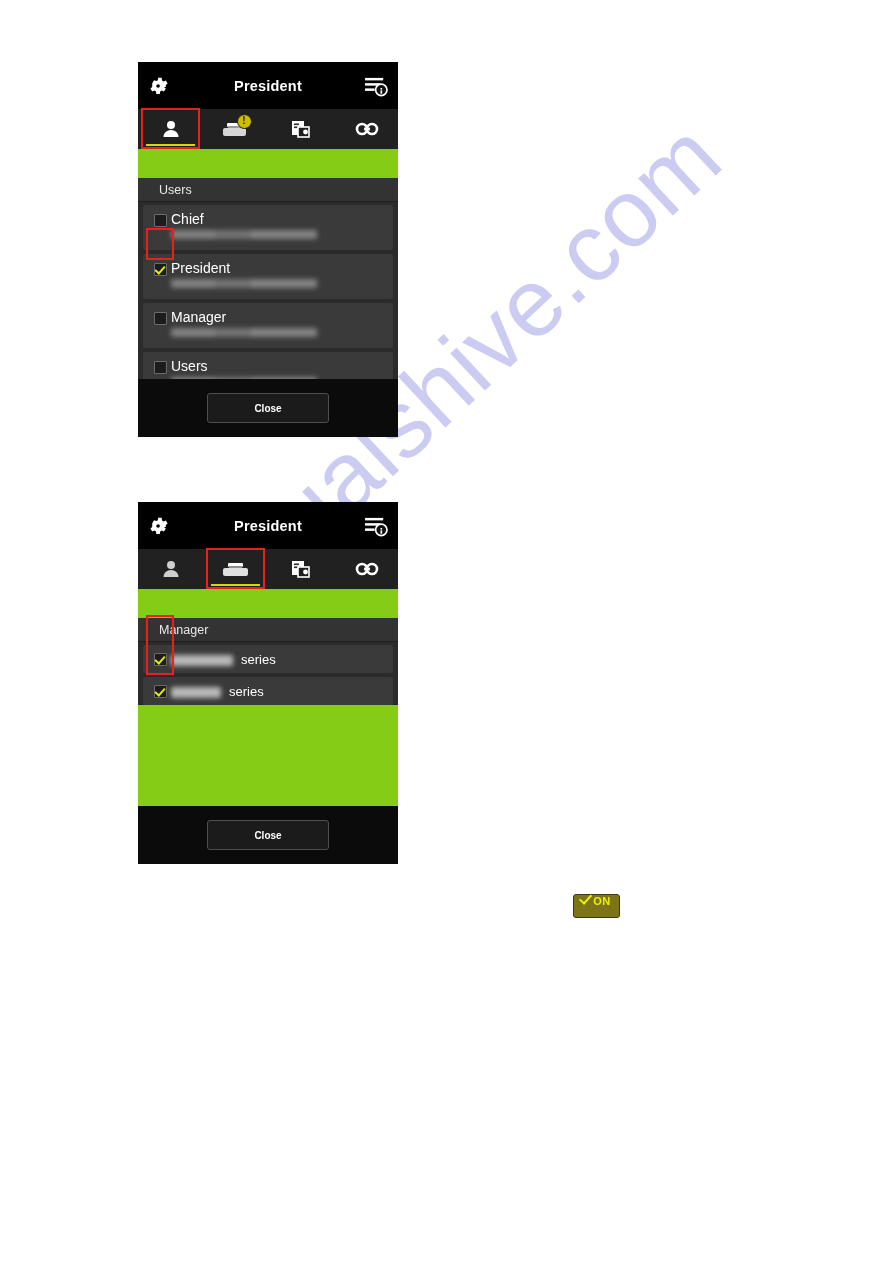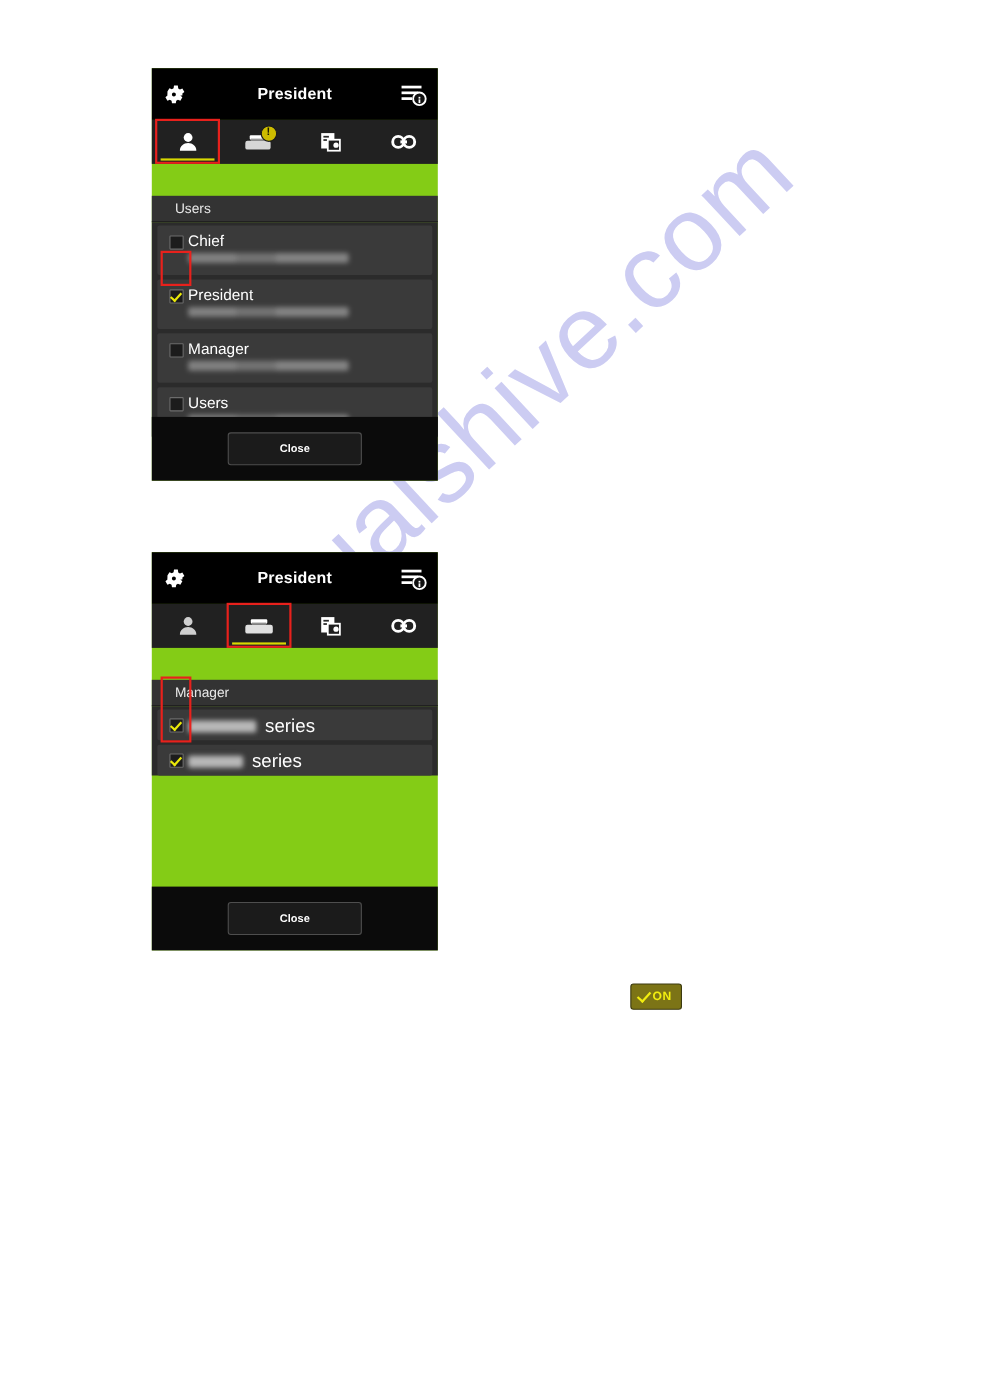--- a/index.html
+++ b/index.html
@@ -177,21 +177,21 @@
     border-width: 0 2.5px 2.5px 0;
     transform: rotate(42deg);
   }
 
   .row-texts { display: flex; flex-direction: column; justify-content: center; }
   .row-name {
     color: #ffffff;
     font-size: 14px;
     line-height: 15px;
   }
-  .one-line .row-name { font-size: 17px; }
+  .one-line .row-name { font-size: 13px; }
   .row-sub {
     margin-top: 3px;
     height: 9px;
     width: 146px;
     background: linear-gradient(90deg,#8d8d8d 0 30%, #7d7d7d 30% 55%, #909090 55% 100%);
     filter: blur(2.4px);
     opacity: .85;
     border-radius: 2px;
   }
   .blur-name {
@@ -244,21 +244,21 @@
   .on-pill {
     position: absolute;
     left: 573px;
     top: 894px;
     width: 45px;
     height: 22px;
     background: #7c7416;
     border: 1px solid #3c3a10;
     border-radius: 3px;
     display: flex;
-    align-items: center;
+    align-items: flex-start;
     justify-content: center;
     gap: 4px;
     z-index: 10;
   }
   .on-check {
     width: 5px;
     height: 10px;
     border: solid #f2ee10;
     border-width: 0 2.5px 2.5px 0;
     transform: rotate(42deg);

